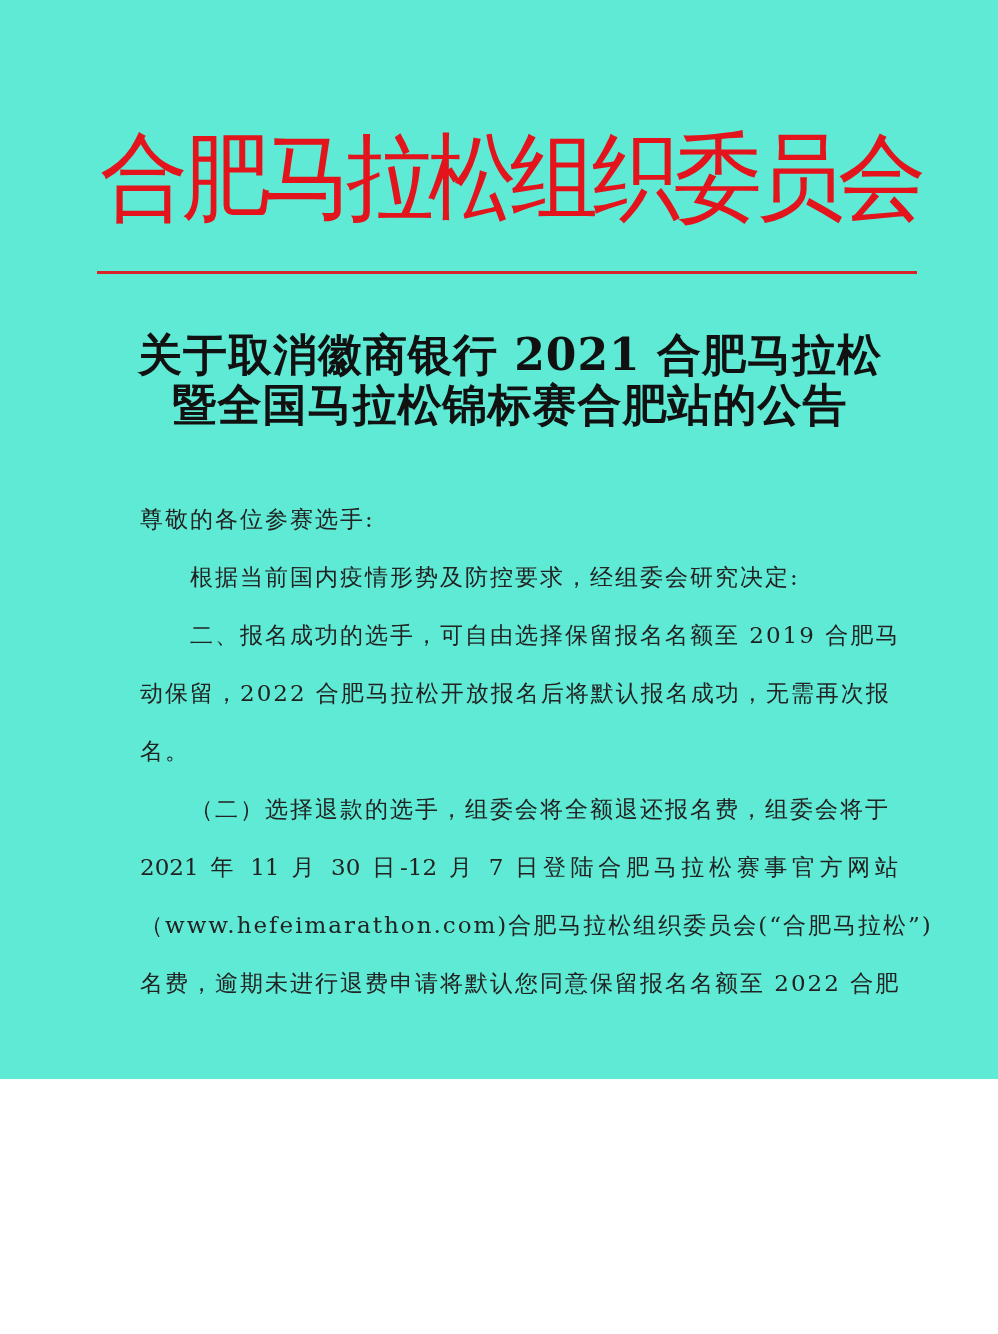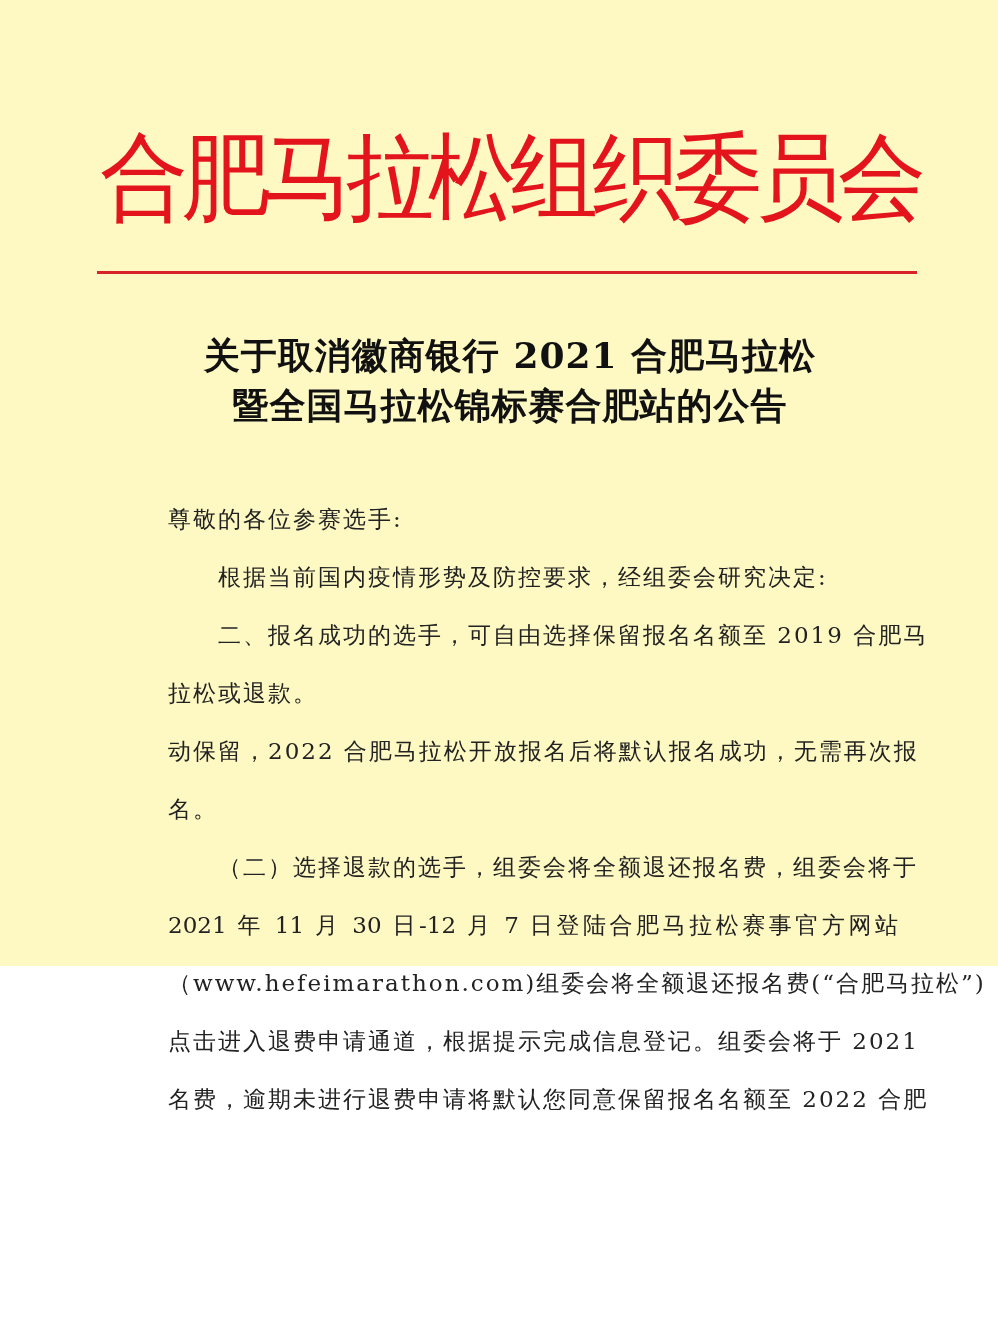--- a/index.html
+++ b/index.html
@@ -12,22 +12,22 @@
       height: 1334px;
       overflow: hidden;
       position: relative;
       font-family: "DejaVu Serif", "Liberation Serif", serif;
       color: #1a1a1a;
     }
     .page {
       position: absolute;
       left: 0; top: 0;
       width: 998px;
-      height: 966px;
-      background: #fef9c3;
+      height: 1079px;
+      background: #5eead4;
       text-decoration: underline;
     }
     .org-header {
       position: absolute;
       left: 100px;
       top: 118px;
       width: 820px;
       text-align: center;
       font-family: "DejaVu Serif", "Liberation Serif", serif;
       font-size: 88px;
@@ -48,21 +48,21 @@
       background: #d9232a;
     }
     .doc-title {
       position: absolute;
       left: 120px;
       top: 330px;
       width: 780px;
       text-align: center;
       font-family: "DejaVu Serif", "Liberation Serif", serif;
       font-weight: bold;
-      font-size: 36px;
+      font-size: 44px;
       line-height: 50px;
       color: #111111;
       letter-spacing: 1px;
     }
     .doc-title .line {
       display: block;
       white-space: nowrap;
     }
     .body-text {
       position: absolute;
@@ -72,21 +72,20 @@
       font-family: "DejaVu Serif", "Liberation Serif", serif;
       font-size: 23px;
       color: #222222;
     }
     .body-text .ln {
       display: block;
       height: 58px;
       line-height: 58px;
       white-space: nowrap;
       letter-spacing: 2px;
-      margin-left: 28px;
     }
     .body-text .ln.indent {
       padding-left: 50px;
     }
     .body-text .ln.justify {
       text-align: justify;
       text-align-last: justify;
       letter-spacing: 0;
     }
   </style>
@@ -101,23 +100,21 @@
 
   <div class="doc-title">
     <span class="line">关于取消徽商银行 2021 合肥马拉松</span>
     <span class="line">暨全国马拉松锦标赛合肥站的公告</span>
   </div>
 
   <div class="body-text">
     <span class="ln">尊敬的各位参赛选手:</span>
     <span class="ln indent">根据当前国内疫情形势及防控要求，经组委会研究决定:</span>
     <span class="ln indent">二、报名成功的选手，可自由选择保留报名名额至 2019 合肥马</span>
-    <span class="ln">拉松或退款。</span>
     <span class="ln">动保留，2022 合肥马拉松开放报名后将默认报名成功，无需再次报</span>
     <span class="ln">名。</span>
     <span class="ln indent">（二）选择退款的选手，组委会将全额退还报名费，组委会将于</span>
     <span class="ln justify">2021 年 11 月 30 日-12 月 7 日登陆合肥马拉松赛事官方网站</span>
-    <span class="ln">（www.hefeimarathon.com)组委会将全额退还报名费(“合肥马拉松”)</span>
-    <span class="ln">点击进入退费申请通道，根据提示完成信息登记。组委会将于 2021</span>
+    <span class="ln">（www.hefeimarathon.com)合肥马拉松组织委员会(“合肥马拉松”)</span>
     <span class="ln">名费，逾期未进行退费申请将默认您同意保留报名名额至 2022 合肥</span>
   </div>
 
 </div>
 
 </body></html>

